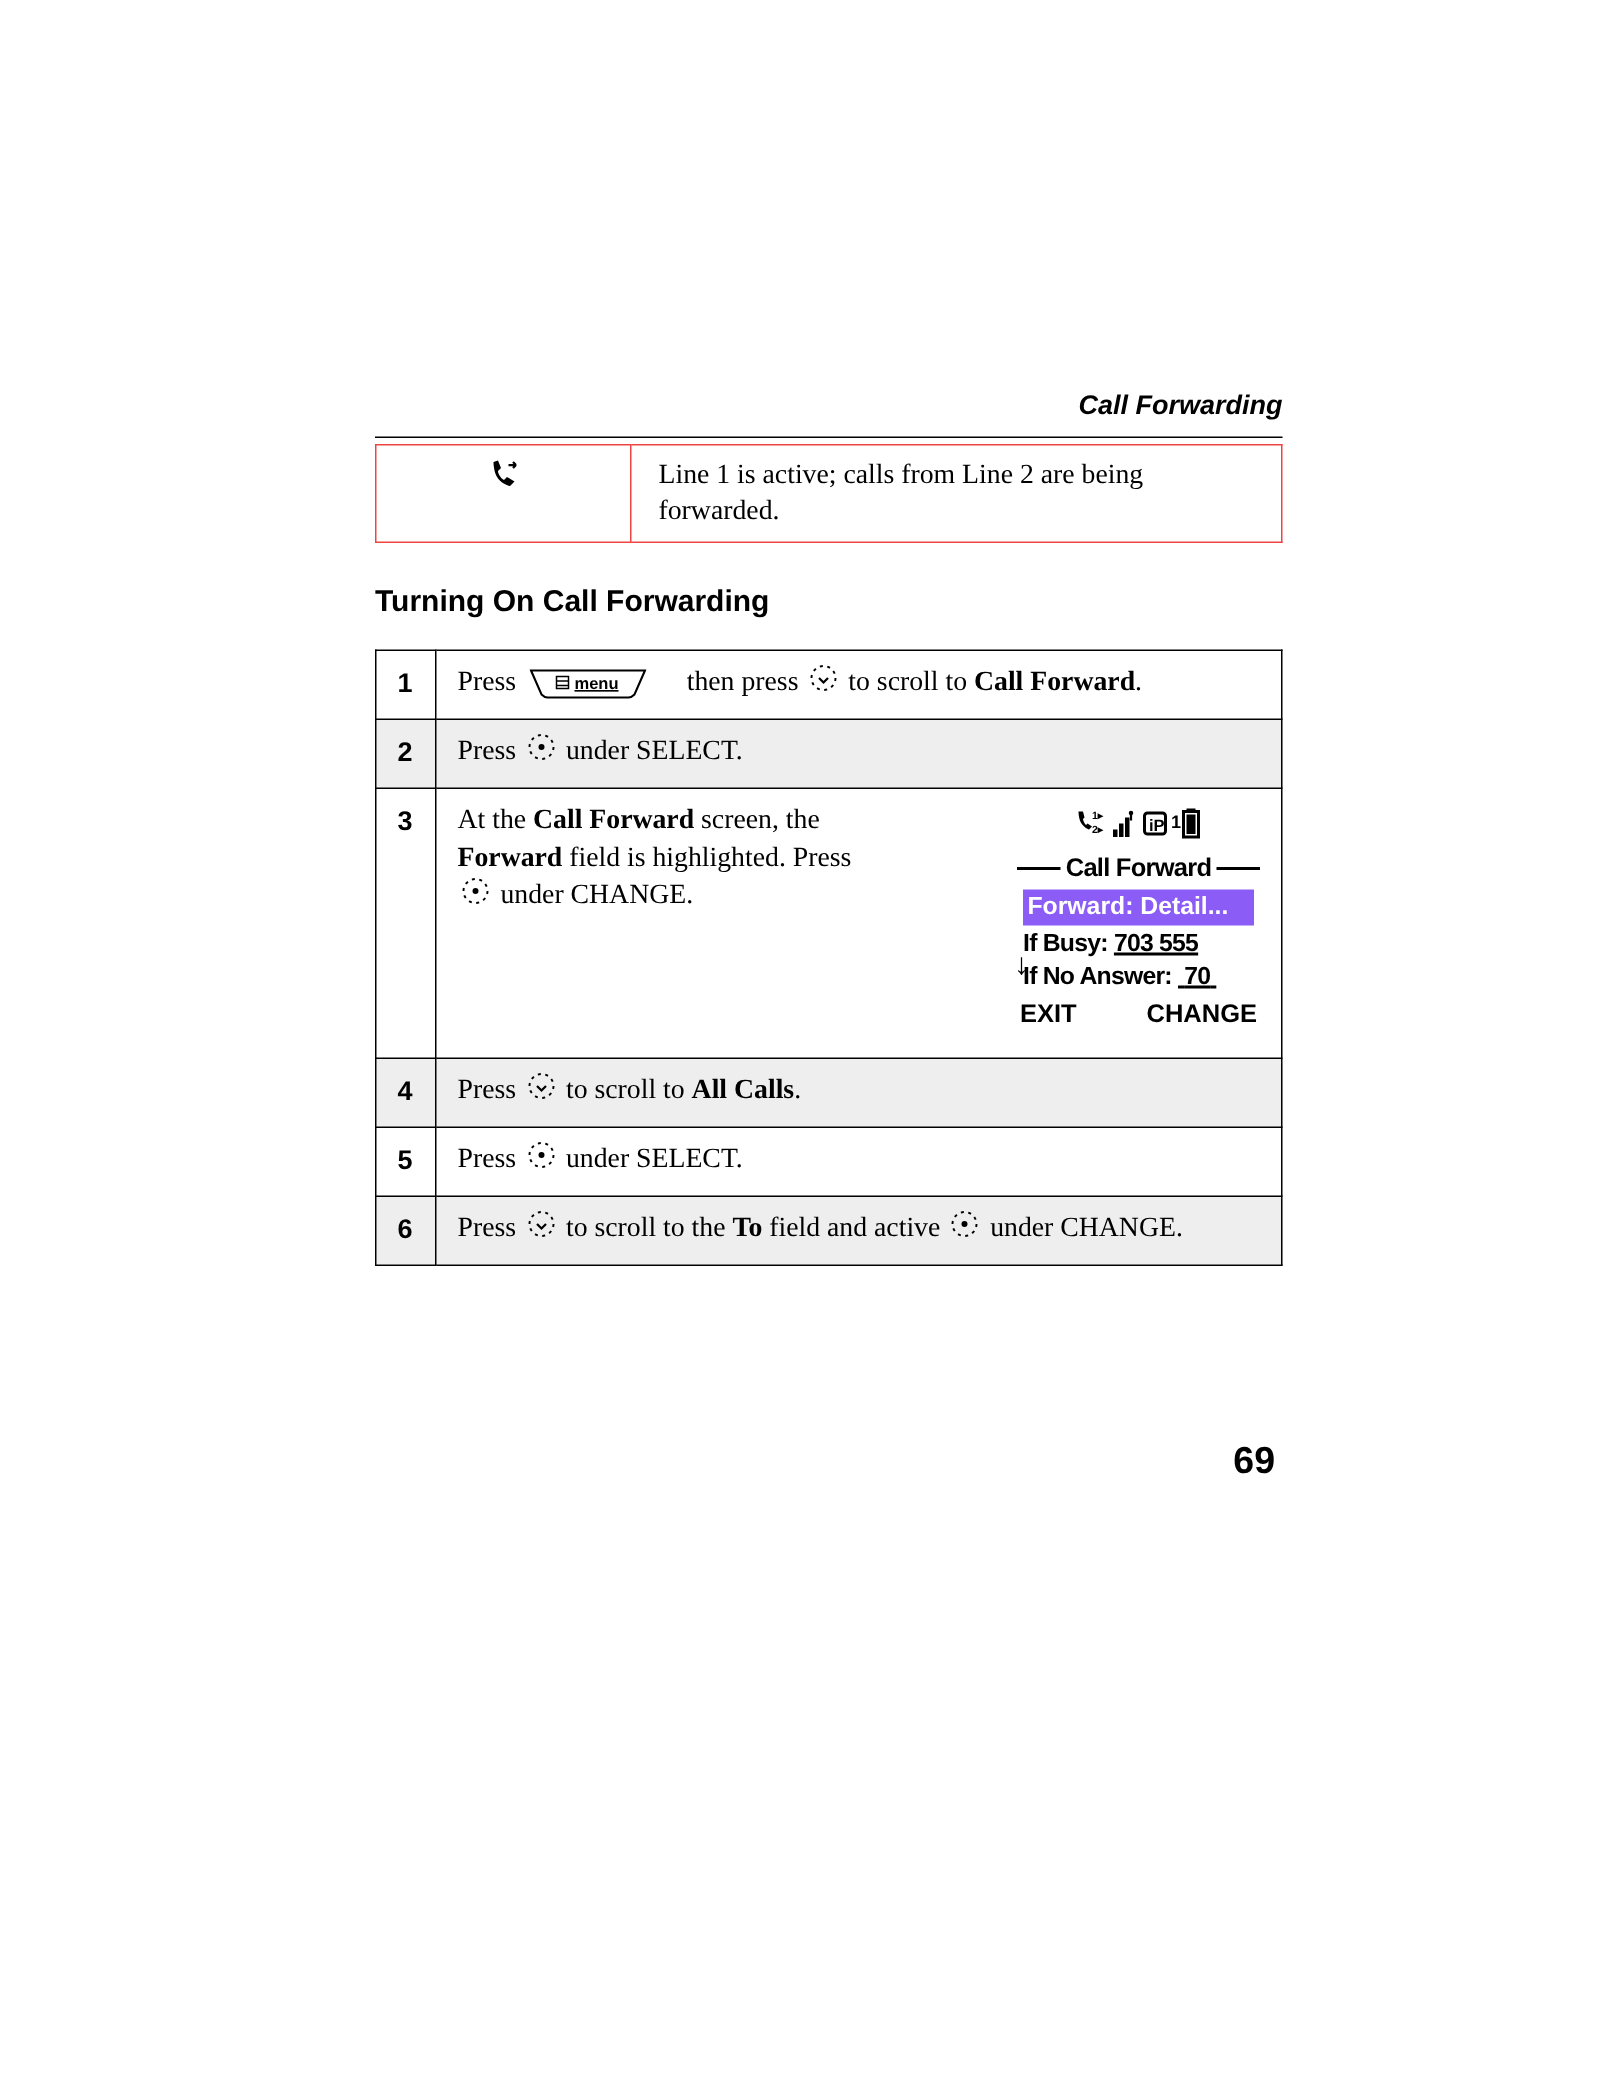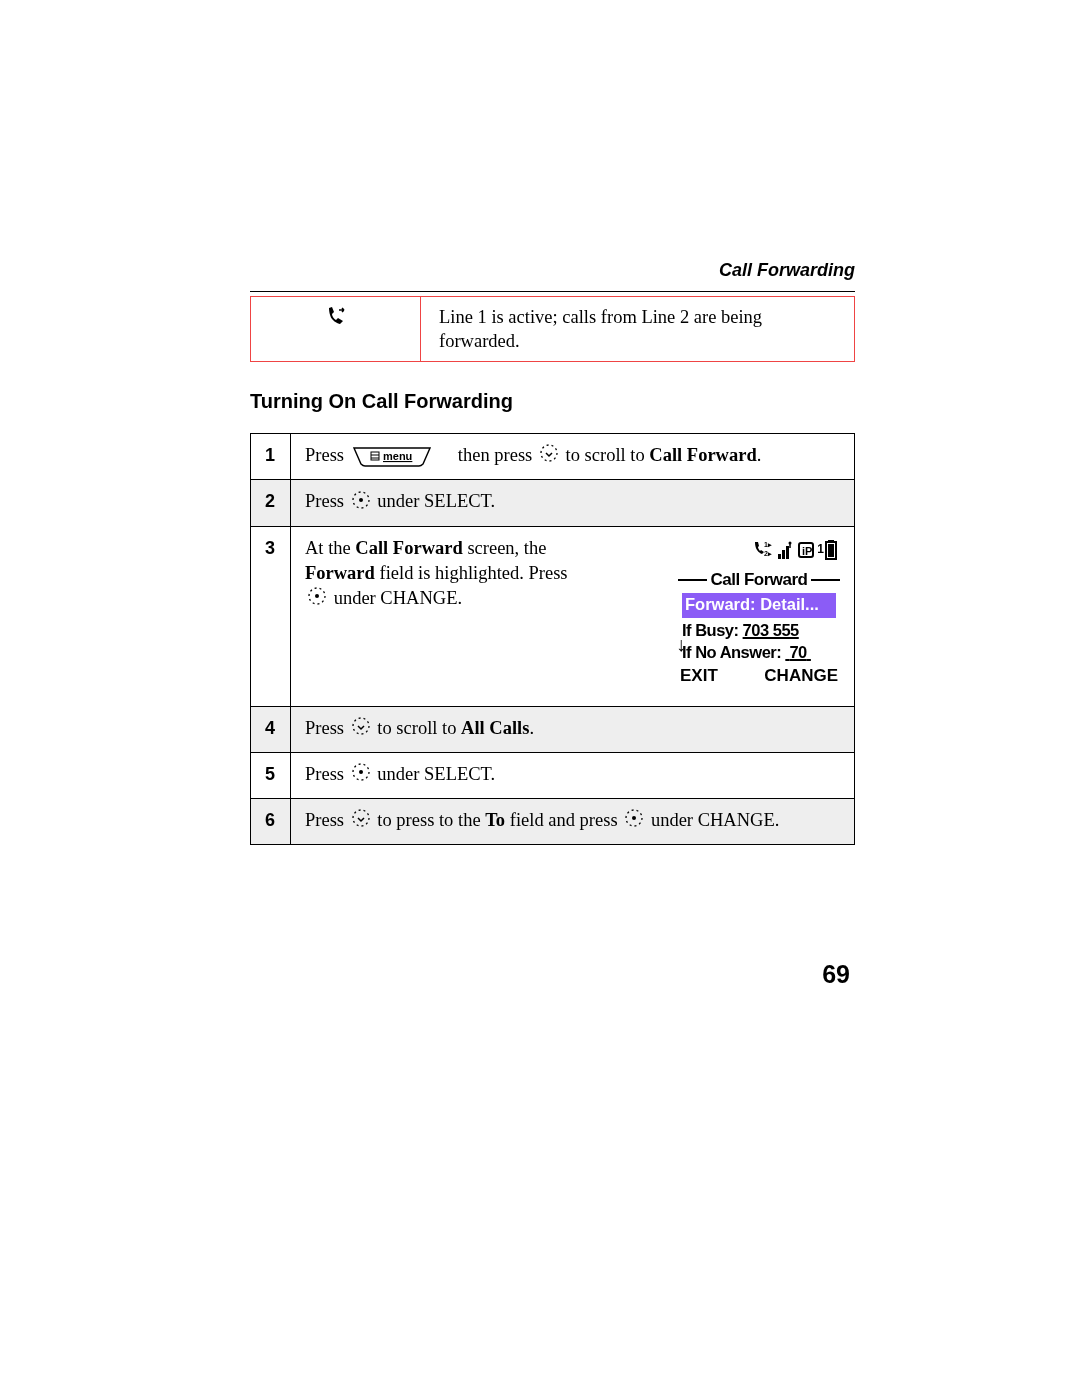--- a/index.html
+++ b/index.html
@@ -93,21 +93,21 @@
     float: right;
     font-family: Arial, Helvetica, sans-serif;
     font-weight: bold;
     color: #000;
     position: relative;
     margin-left: 10px;
     margin-top: 2px;
   }
   .ps-statusbar {
     display:flex;
-    justify-content:flex-end;
+    justify-content:center;
     align-items:center;
     padding: 1px 2px 2px 2px;
     font-size: 17px;
   }
   .ps-status-left { display:flex; gap:2px; align-items:center; }
   .ps-title-row {
     display:flex;
     align-items:center;
     justify-content:center;
     gap: 4px;
@@ -341,23 +341,23 @@
     <tr class="shaded">
       <td class="step-num">6</td>
       <td>
         <span>Press</span>
         <span class="nav-circle">
           <svg width="18" height="18" viewBox="0 0 18 18">
             <circle cx="9" cy="9" r="8" fill="none" stroke="#000" stroke-width="1.3" stroke-dasharray="2 3"></circle>
             <path d="M6 9 L9 12 L12 9" fill="none" stroke="#000" stroke-width="1.5"></path>
           </svg>
         </span>
-        <span>to press to the</span>
+        <span>to scroll to the</span>
         <span class="bold">To</span>
-        <span>field and press</span>
+        <span>field and active</span>
         <span class="nav-circle">
           <svg width="18" height="18" viewBox="0 0 18 18">
             <circle cx="9" cy="9" r="8" fill="none" stroke="#000" stroke-width="1.3" stroke-dasharray="2 3"></circle>
             <circle cx="9" cy="9" r="2" fill="#000"></circle>
           </svg>
         </span>
         <span>under CHANGE.</span>
       </td>
     </tr>
   </tbody>

